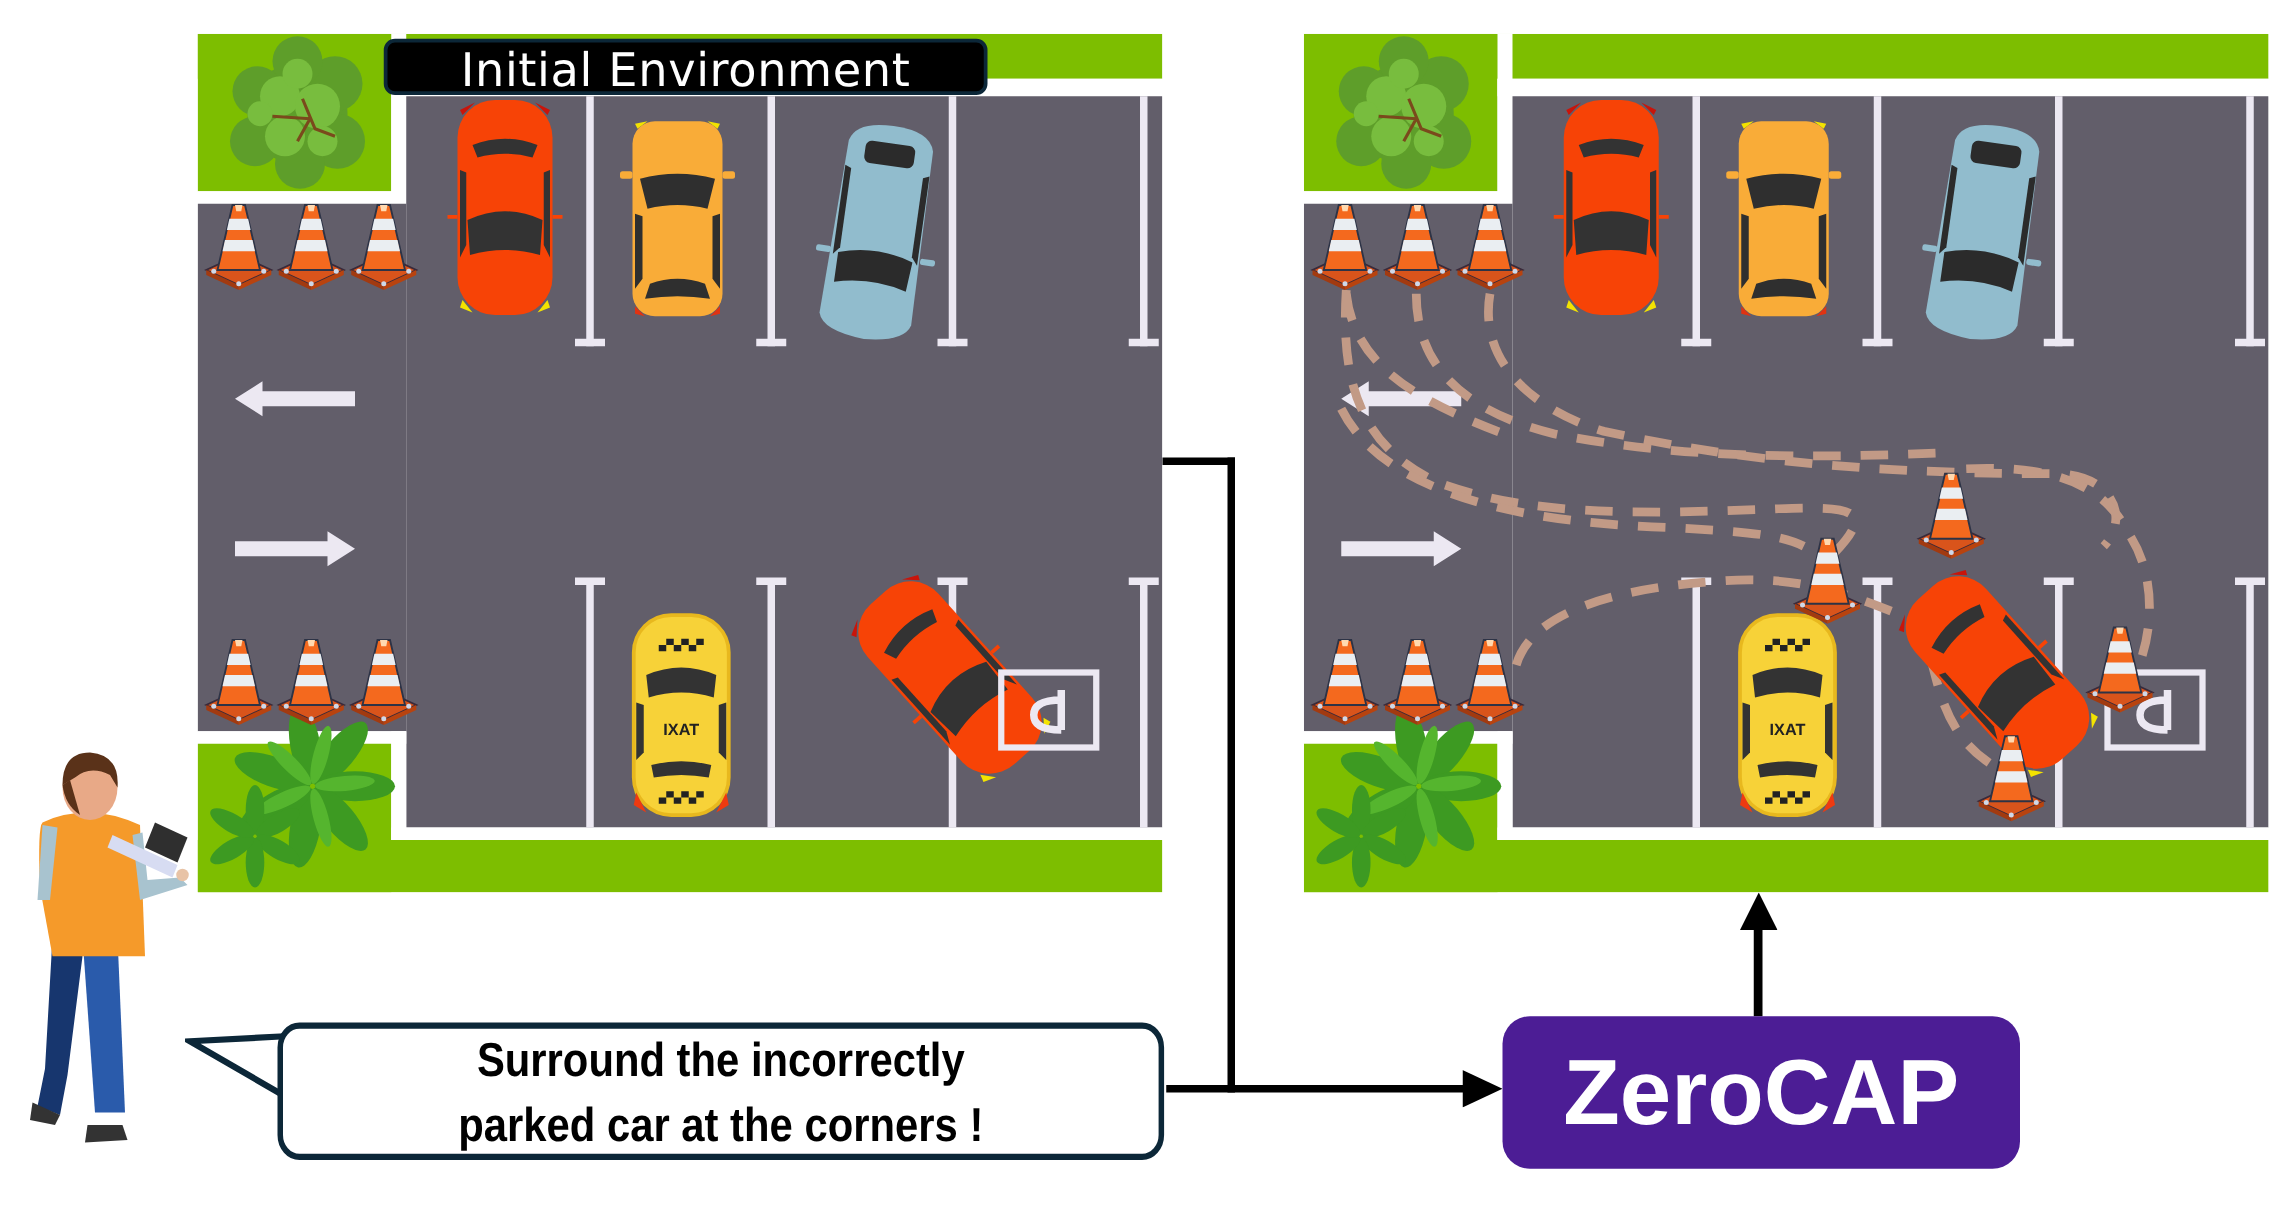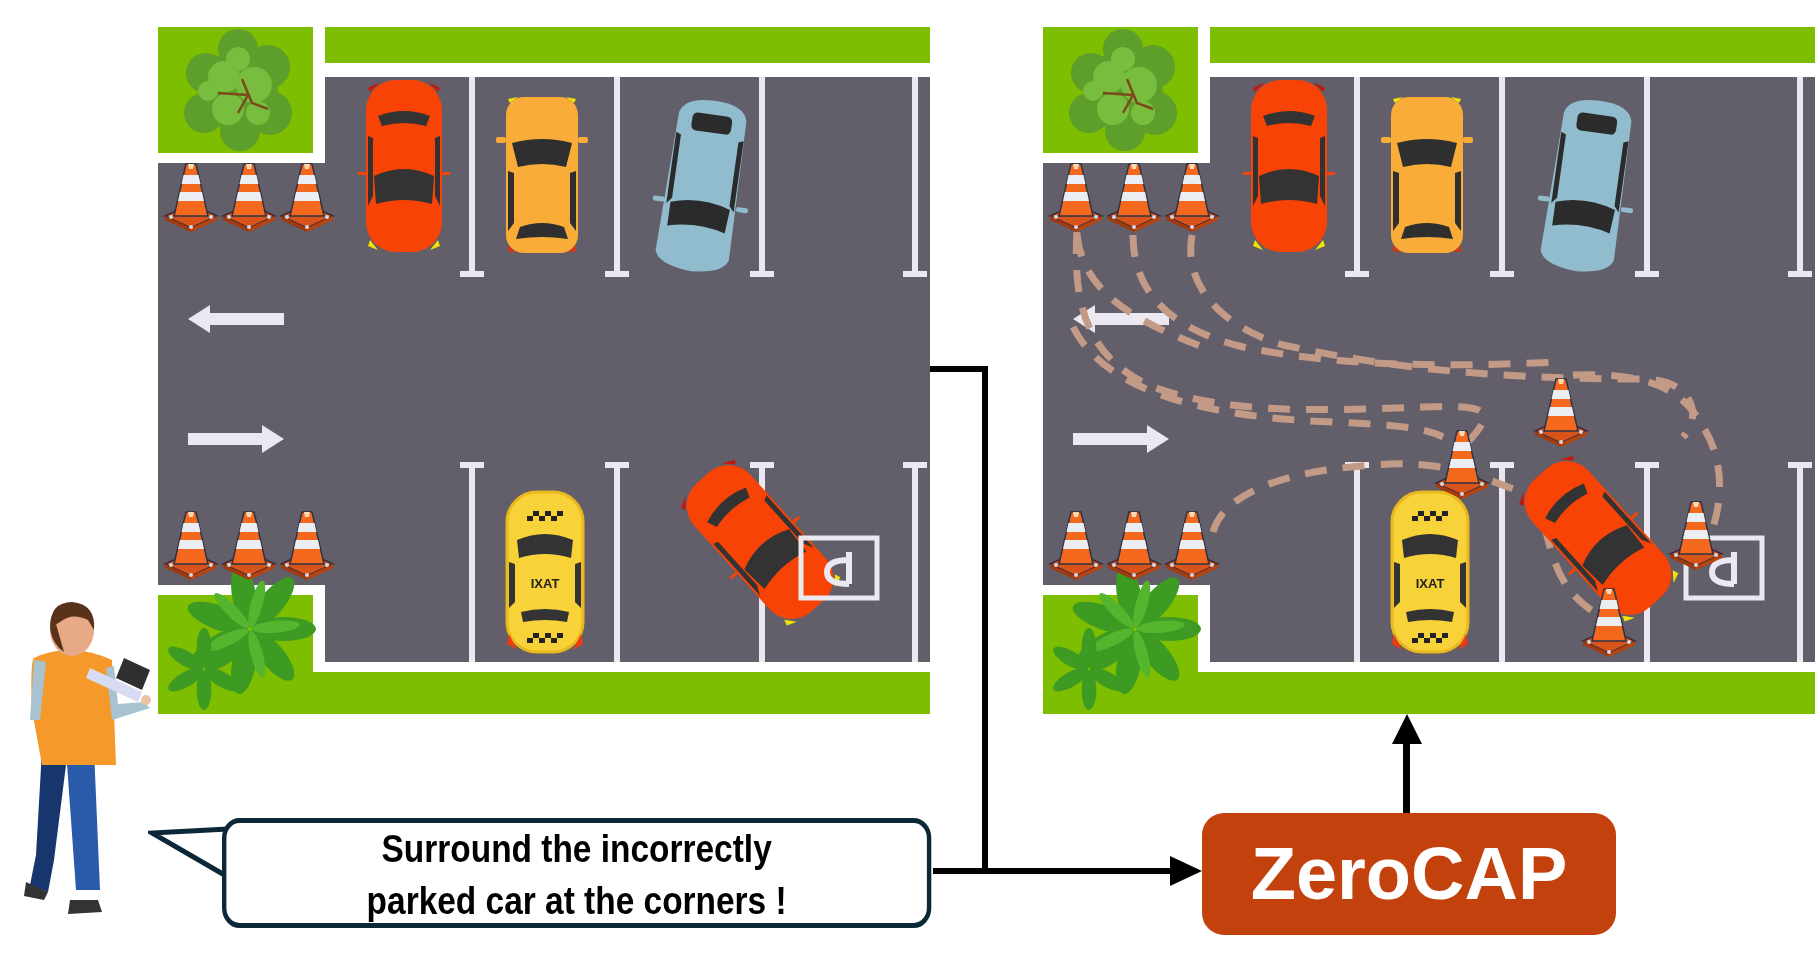--- a/index.html
+++ b/index.html
@@ -4,21 +4,21 @@
 <style>
   html,body{margin:0;padding:0;background:#ffffff;}
   body{width:1815px;height:973px;position:relative;overflow:hidden;font-family:"Liberation Sans",sans-serif;}
   .abs{position:absolute;}
   .panel{position:absolute;top:27px;width:772px;height:687px;background:#ffffff;overflow:hidden;}
   .title-box{position:absolute;top:4px;height:45px;background:#000;border:3px solid #0c2738;border-radius:9px;color:#fff;
     font-family:"DejaVu Sans",sans-serif;font-size:37px;line-height:45px;text-align:center;letter-spacing:0.5px;box-sizing:border-box;}
   .speech{position:absolute;left:222px;top:818px;width:709px;height:110px;border:5px solid #0c2738;border-radius:20px;background:#fff;box-sizing:border-box;
     font-family:"Liberation Sans",sans-serif;font-weight:bold;font-size:38px;line-height:52px;text-align:center;color:#000;padding-top:0px;transform:scaleX(0.88);transform-origin:left top;}
   .speech-text{display:block;}
-  .zerocap{position:absolute;left:1202px;top:813px;width:414px;height:122px;background:#c2410c;border-radius:22px;color:#fff;font-weight:bold;
+  .zerocap{position:absolute;left:1202px;top:813px;width:414px;height:122px;background:#4c1d95;border-radius:22px;color:#fff;font-weight:bold;
     font-family:"Liberation Sans",sans-serif;font-size:74px;line-height:122px;text-align:center;}
   .conn{position:absolute;background:#000;}
 </style>
 </head>
 <body>
 
 <svg width="0" height="0" style="position:absolute">
   <defs>
     <g id="cone">
       <path d="M-26 22 L0 34 L26 22 L0 10 Z" fill="#d9541b" stroke="#3a2a3a" stroke-width="1.5"></path>
@@ -204,20 +204,21 @@
     <use href="#car-orange" x="384" y="148"></use>
     <g transform="translate(545,159) rotate(8)">
         <use href="#car-blue" x="0" y="0"></use>
       </g>
     <use href="#car-taxi" x="387" y="545"></use>
     <g transform="translate(602,515) rotate(-42)">
         <use href="#car-red" x="0" y="0"></use>
       </g>
     <use href="#psign" x="643" y="511"></use>
   </svg>
+  <div class="title-box" style="left:149px;width:483px;">Initial Environment</div>
 </div>
 
 <div class="panel" style="left:1043px;">
   <svg width="772" height="687" style="position:absolute;left:0;top:0">
     <rect x="0" y="0" width="772" height="36" fill="#7dbe00"></rect>
     <rect x="0" y="0" width="155" height="126" fill="#7dbe00"></rect>
     <rect x="155" y="36" width="617" height="14" fill="#ffffff"></rect>
     <rect x="155" y="0" width="12" height="136" fill="#ffffff"></rect>
     <rect x="0" y="126" width="167" height="10" fill="#ffffff"></rect>
     <rect x="167" y="50" width="605" height="585" fill="#625e6a"></rect>

